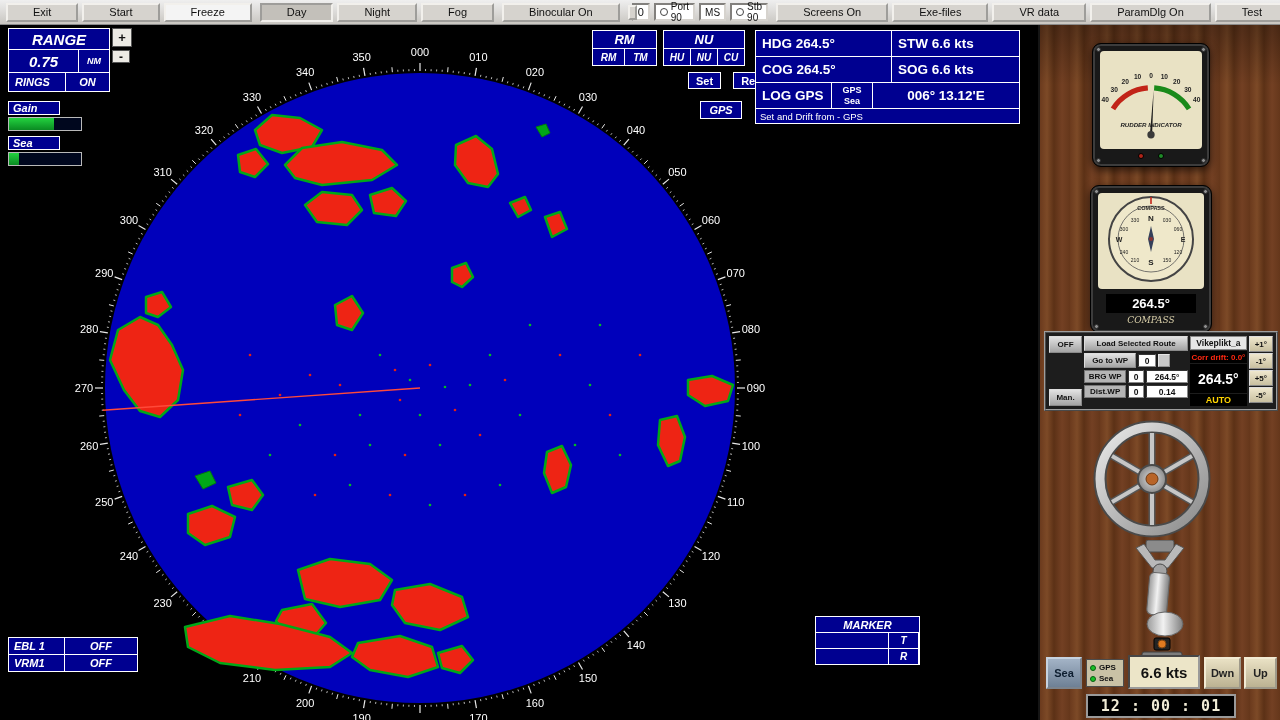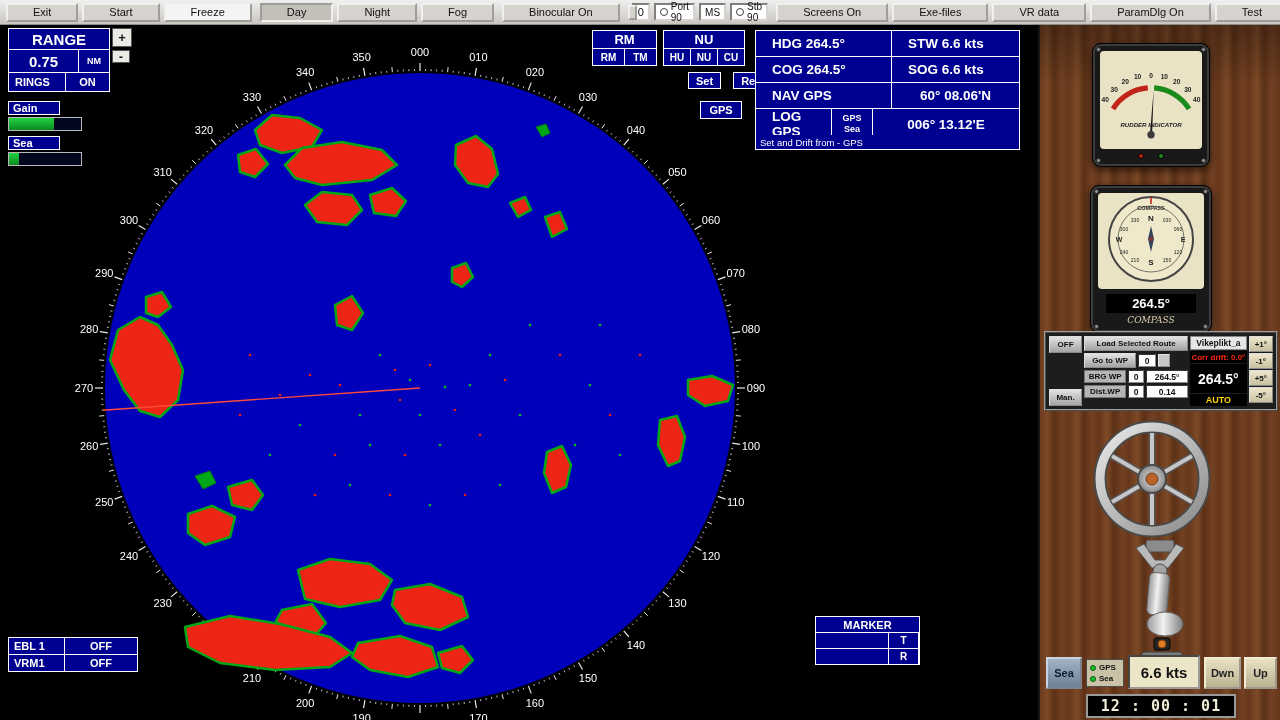--- a/index.html
+++ b/index.html
@@ -26,21 +26,21 @@
   .radio-circle { width:8px; height:8px; border:1px solid #444; border-radius:50%;
                   background:#fff; flex:none; }
 
   
   .radar-area { position:absolute; left:0; top:25px; width:1038px; height:695px; background:#000; }
   #radar-svg { position:absolute; left:0; top:0; }
 
   .navybox { background:#000090; color:#fff; }
   .wgrid { background:#fff; border:1px solid #fff; display:flex; flex-direction:column; gap:1px; }
   .wrow { display:flex; gap:1px; }
-  .cell { background:#000090; color:#fff; display:flex; align-items:center; font-weight:bold; }
+  .cell { background:#000090; color:#fff; display:flex; align-items:center; font-weight:bold;font-style:italic; }
 
   
   .range-wrap { position:absolute; left:8px; top:3px; display:flex; gap:2px; }
   .range-main { width:102px; }
   .rng-title { height:20px; justify-content:center; font-size:15px; width:100%; }
   .rng-val  { width:69px; height:22px; justify-content:center; font-size:15px; }
   .rng-unit { width:30px; height:22px; justify-content:center; font-size:9px; }
   .rng-rlab { width:56px; height:18px; padding-left:6px; font-size:11px; }
   .rng-rval { width:43px; height:18px; justify-content:center; font-size:11px; }
   .pm-col { display:flex; flex-direction:column; gap:3px; }
@@ -62,21 +62,21 @@
   .sr-wrap { position:absolute; left:688px; top:47px; display:flex; gap:12px; }
   .sr-btn { border:1px solid #fff; height:17px; padding:0 7px; font-size:11px;
             display:flex; align-items:center; font-weight:bold; }
   .gps-btn { position:absolute; left:700px; top:76px; width:42px; height:18px;
              justify-content:center; font-size:11px; border:1px solid #fff; }
 
   
   .nav-table { position:absolute; left:755px; top:5px; width:265px; }
   .nrow { display:grid; gap:1px; height:25px; }
   .ncell { background:#000090; color:#fff; font-weight:bold; font-size:13.5px;
-           display:flex; align-items:center; padding-left:16px; }
+           display:flex; align-items:center; padding-left:6px; }
   .ncenter { justify-content:center; padding-left:0; }
   .nsrc { flex-direction:column; justify-content:center; align-items:center;
           font-size:9px; line-height:1.2; padding-left:0; }
   .nfoot { background:#000090; color:#fff; font-size:9.5px; height:14px;
            display:flex; align-items:center; padding-left:4px; }
 
   
   .eblvrm { position:absolute; left:8px; top:612px; width:130px; }
   .ev-label { width:55px; height:16px; padding-left:5px; font-size:11px; }
   .ev-val { width:72px; height:16px; justify-content:center; font-size:11px; }
@@ -726,24 +726,20 @@
 
   <div class="wgrid nav-table">
     <div class="nrow" style="grid-template-columns:135px 127px;">
       <div class="ncell">HDG 264.5°</div>
       <div class="ncell">STW 6.6 kts</div>
     </div>
     <div class="nrow" style="grid-template-columns:135px 127px;">
       <div class="ncell">COG 264.5°</div>
       <div class="ncell">SOG 6.6 kts</div>
     </div>
-    <div class="nrow" style="grid-template-columns:135px 127px;">
-      <div class="ncell">NAV GPS</div>
-      <div class="ncell ncenter">60° 08.06'N</div>
-    </div>
     <div class="nrow" style="grid-template-columns:75px 40px 146px;">
       <div class="ncell">LOG GPS</div>
       <div class="ncell nsrc">
         <div>GPS</div>
         <div>Sea</div>
       </div>
       <div class="ncell ncenter">006° 13.12'E</div>
     </div>
     <div class="nfoot">Set and Drift from -  GPS</div>
   </div>

